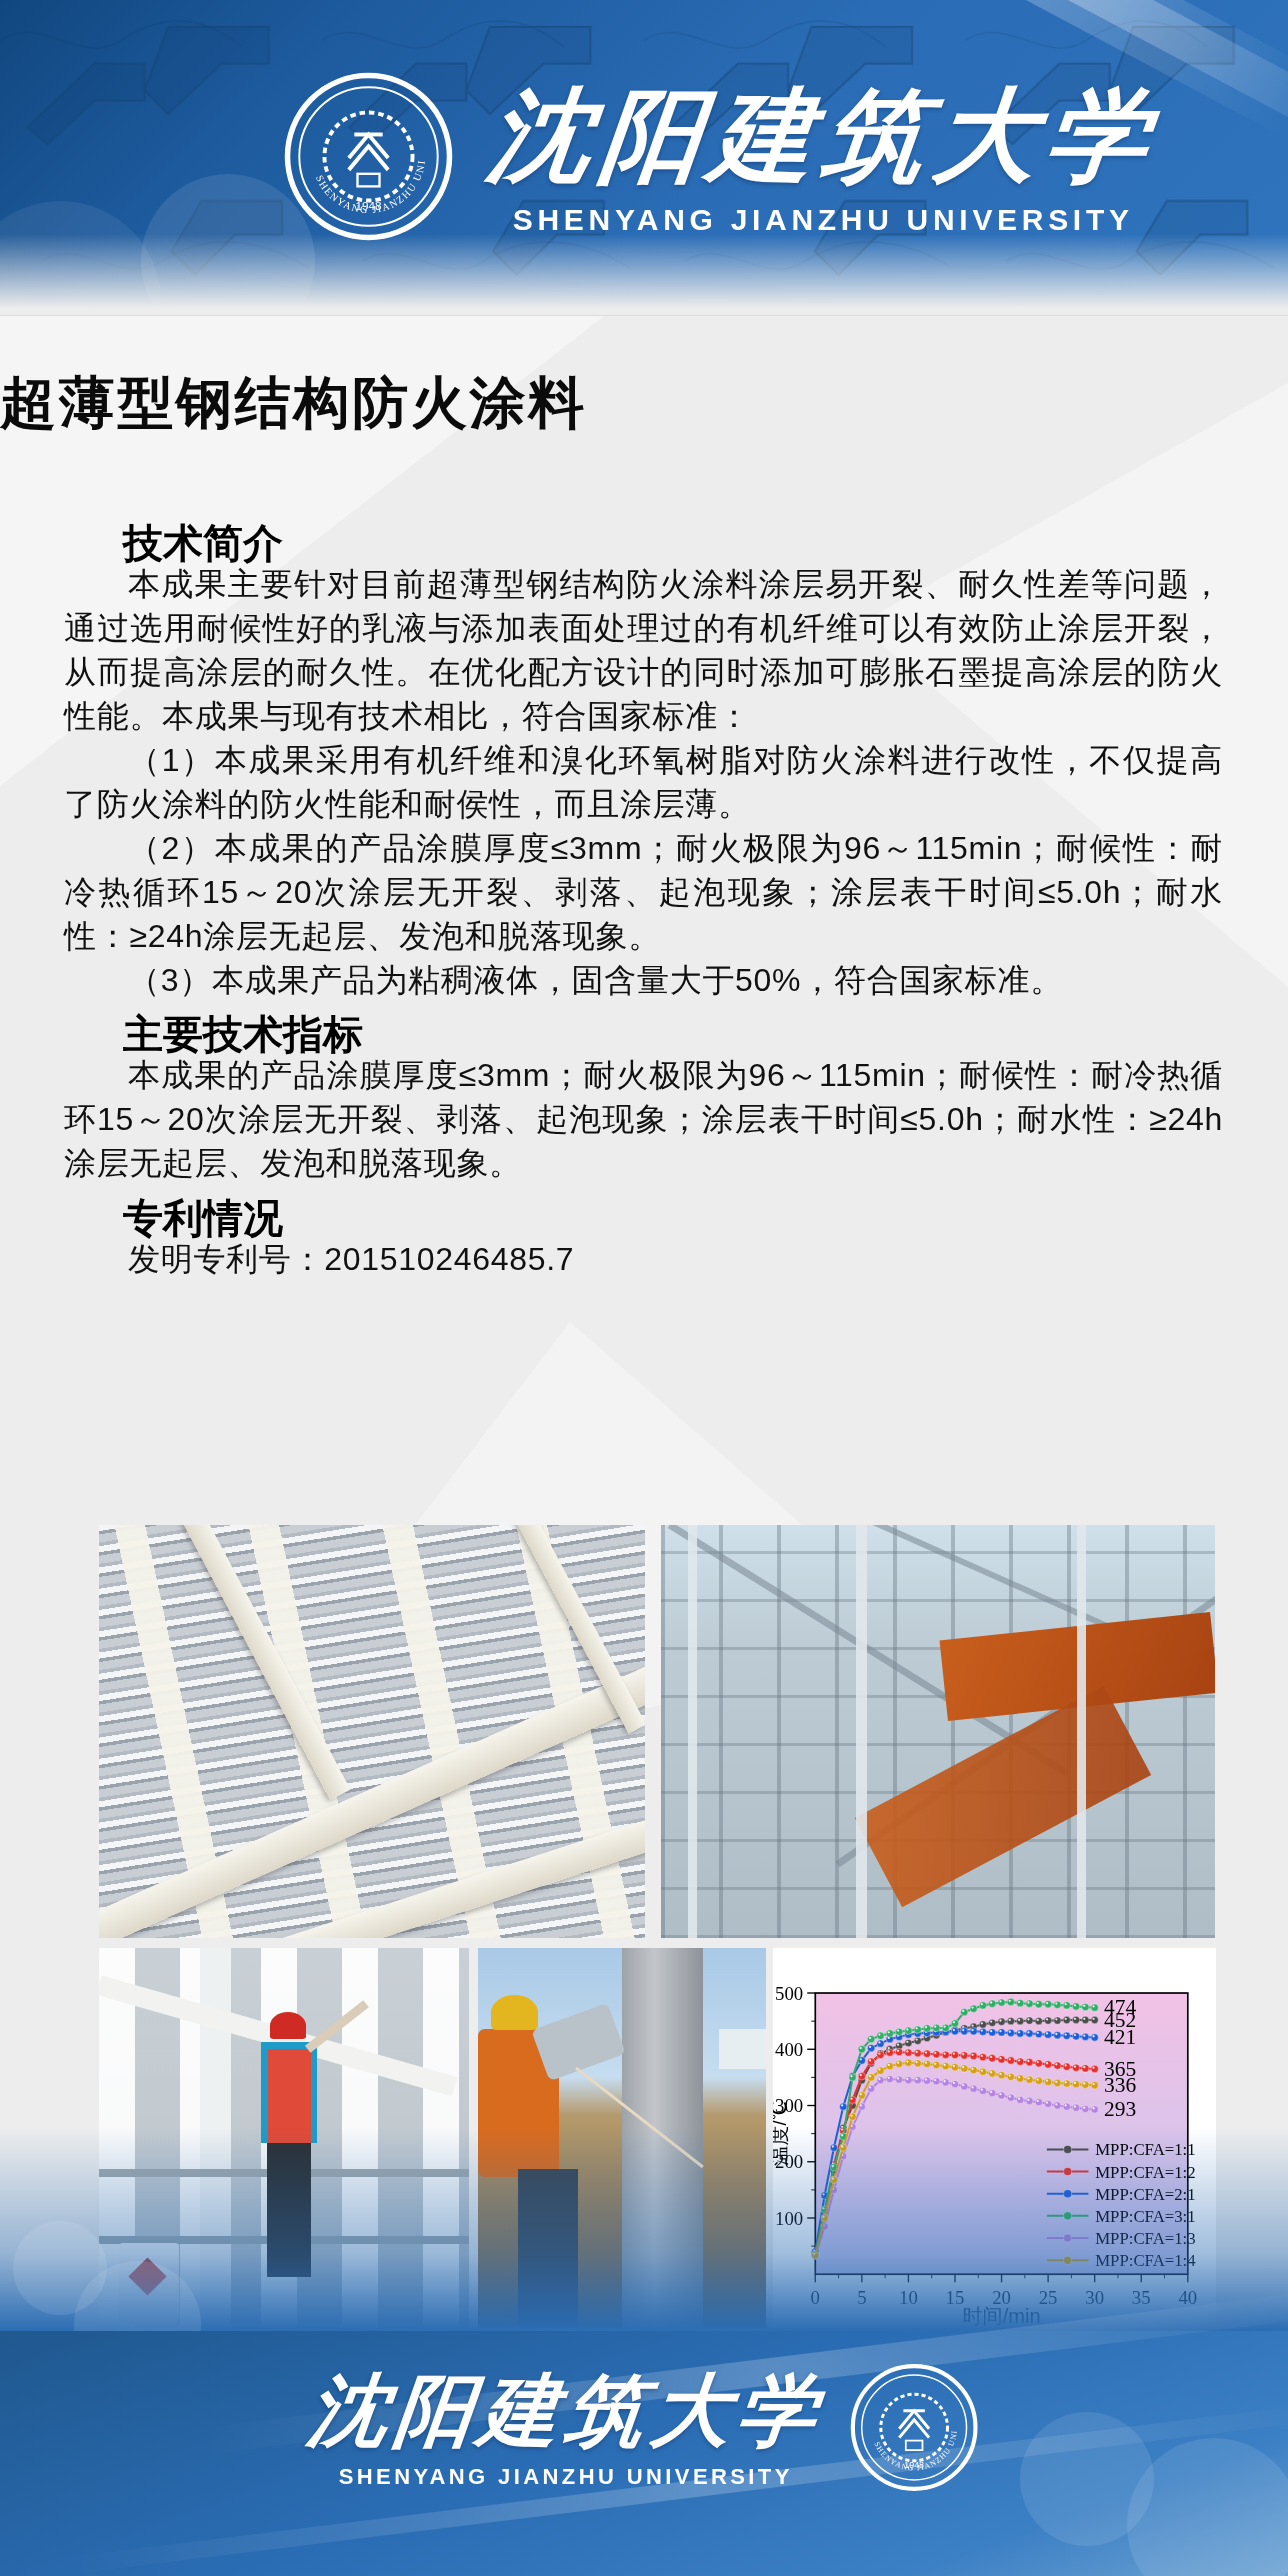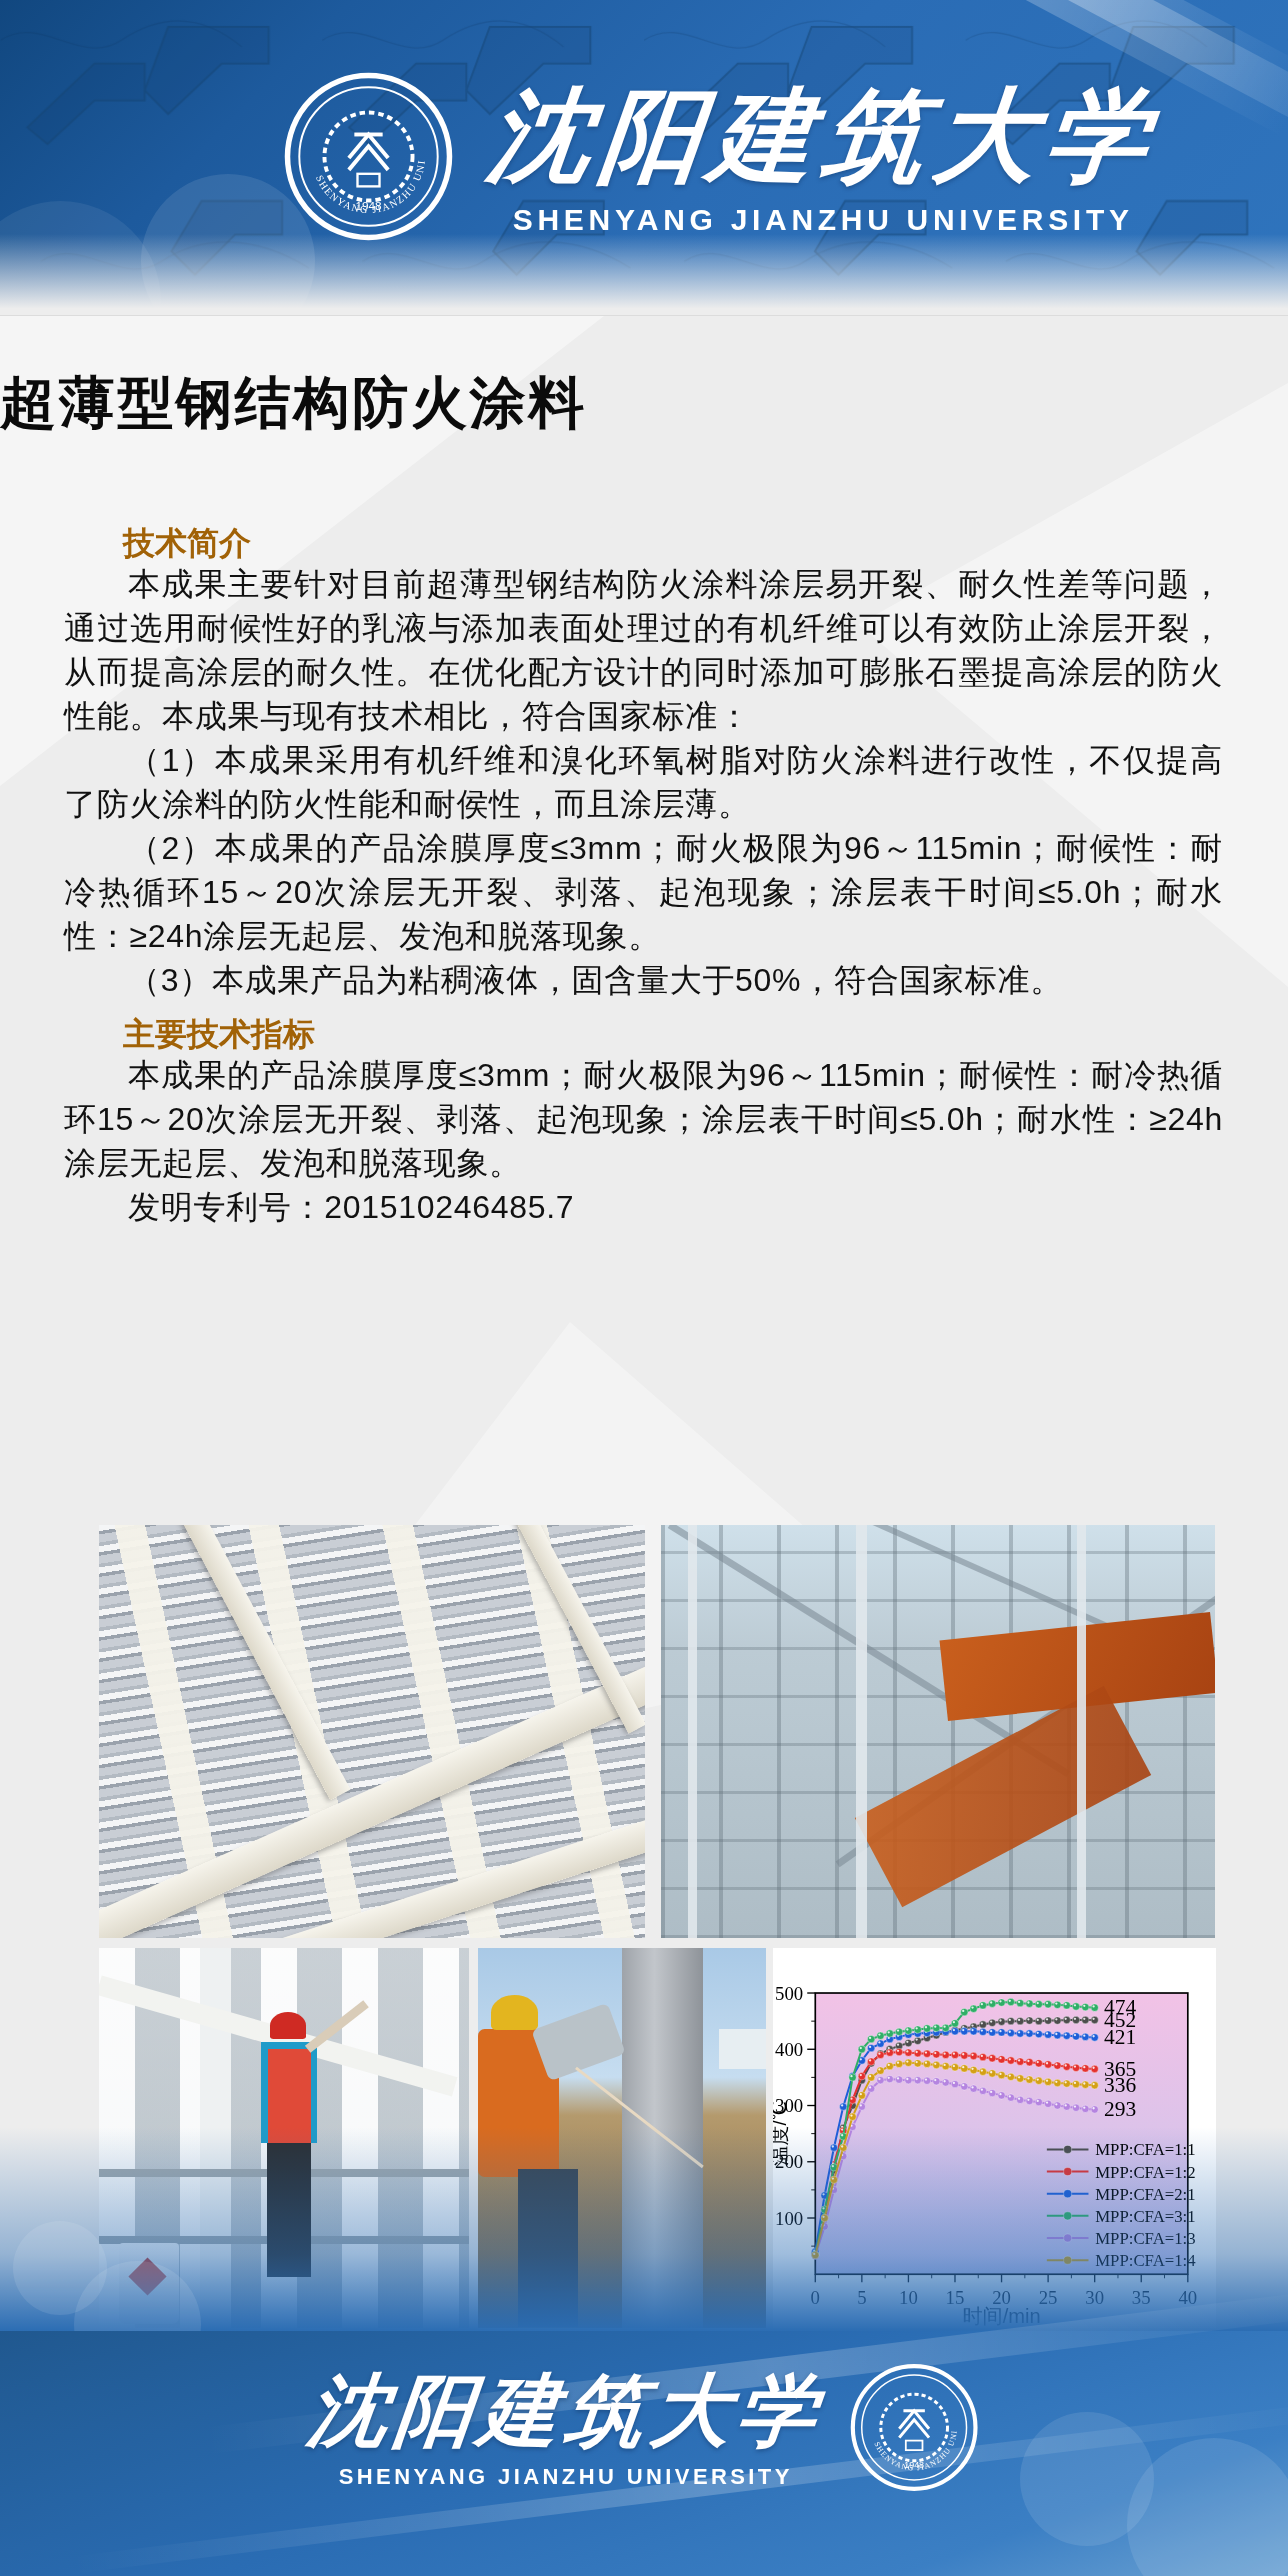--- a/index.html
+++ b/index.html
@@ -22,21 +22,21 @@
           color:#fff;font-size:102px;line-height:1.2;letter-spacing:9.4px;
           transform:skewX(-6deg);white-space:nowrap;text-shadow:0 2px 4px rgba(0,30,70,.35);}
   .uni-en{color:#fff;font-size:30px;font-weight:bold;letter-spacing:4.7px;margin-top:4px;white-space:nowrap;}
 
   
   .content{position:absolute;left:0;top:315px;width:1288px;height:2016px;background:#ededed;border-top:0.7px solid rgba(0,0,0,.07);}
   .facet{position:absolute;pointer-events:none;}
   .page-title{position:absolute;left:0;top:50px;width:100%;text-align:left;
           font-size:56px;font-weight:900;color:#0b0b0b;letter-spacing:2.7px;}
   .textblock{position:absolute;left:64px;top:208px;width:1159px;color:#111;}
-  .textblock h3{font-size:32px;line-height:38px;font-weight:bold;margin:13.4px 0 0 59px;color:#a16207;}
+  .textblock h3{font-size:40px;line-height:38px;font-weight:bold;margin:13.4px 0 0 59px;color:#000000;}
   .textblock h3.first{margin-top:0;}
   .textblock p{font-size:32px;line-height:44px;margin:0;text-indent:2em;
           text-align:justify;letter-spacing:0.7px;}
 
   
   .photo{position:absolute;overflow:hidden;background:#dfe3e7;}
   .shape{position:absolute;}
 
   
   .ph-deck{left:99px;top:1209px;width:546px;height:413px;
@@ -145,20 +145,21 @@
       <h3 class="first">技术简介</h3>
       <p>本成果主要针对目前超薄型钢结构防火涂料涂层易开裂、耐久性差等问题，通过选用耐候性好的乳液与添加表面处理过的有机纤维可以有效防止涂层开裂，从而提高涂层的耐久性。在优化配方设计的同时添加可膨胀石墨提高涂层的防火性能。本成果与现有技术相比，符合国家标准：</p>
       <p>（1）本成果采用有机纤维和溴化环氧树脂对防火涂料进行改性，不仅提高了防火涂料的防火性能和耐侯性，而且涂层薄。</p>
       <p>（2）本成果的产品涂膜厚度≤3mm；耐火极限为96～115min；耐候性：耐冷热循环15～20次涂层无开裂、剥落、起泡现象；涂层表干时间≤5.0h；耐水性：≥24h涂层无起层、发泡和脱落现象。</p>
       <p>（3）本成果产品为粘稠液体，固含量大于50%，符合国家标准。</p>
 
 
       <h3>主要技术指标</h3>
       <p>本成果的产品涂膜厚度≤3mm；耐火极限为96～115min；耐候性：耐冷热循环15～20次涂层无开裂、剥落、起泡现象；涂层表干时间≤5.0h；耐水性：≥24h涂层无起层、发泡和脱落现象。</p>
 
+      <h3>专利情况</h3>
       <p>发明专利号：201510246485.7</p>
     </div>
 
     <div class="photo ph-deck">
       <div class="beam" style="left:-40px;top:255px;width:671px;height:35px;"></div>
       <div class="beam" style="left:81px;top:349px;width:604px;height:31px;transform:rotate(-18deg);"></div>
       <div class="beam" style="left:-54px;top:81px;width:402px;height:23px;transform:rotate(62deg);"></div>
       <div class="beam" style="left:282px;top:40px;width:349px;height:20px;transform:rotate(62deg);"></div>
     </div>
     <div class="photo ph-plant">

